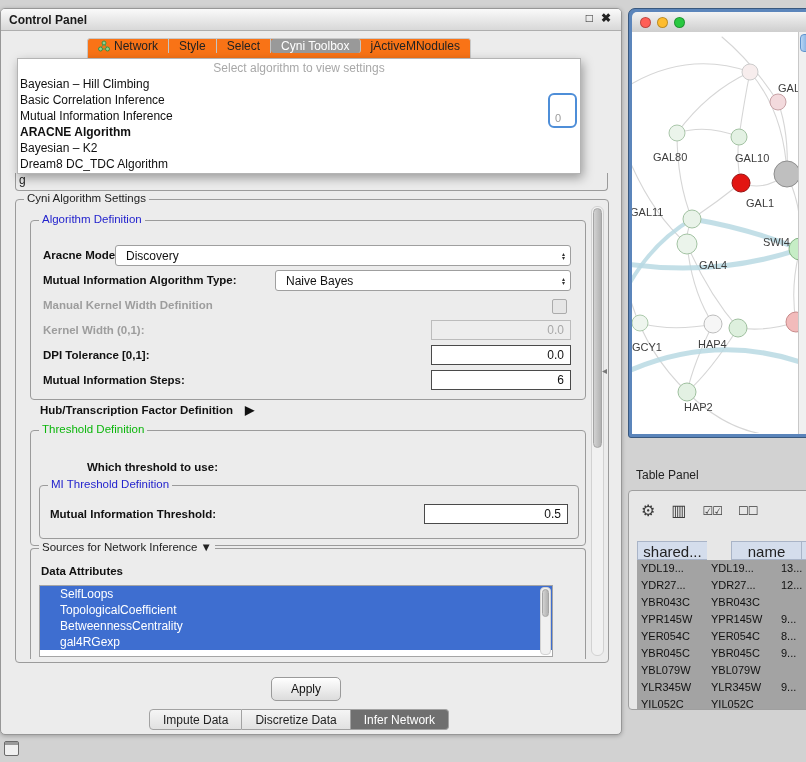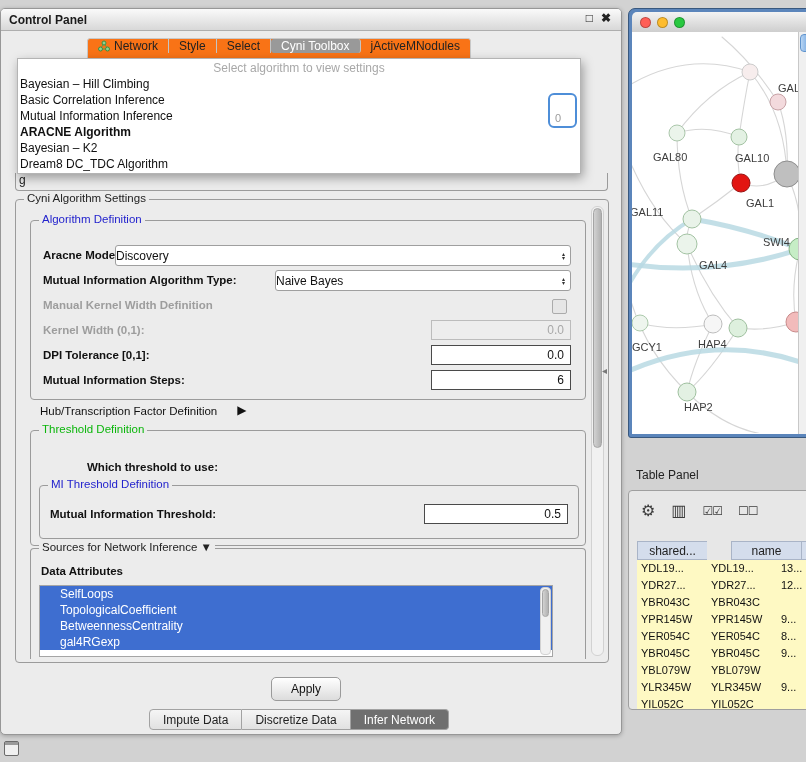--- a/index.html
+++ b/index.html
@@ -18,26 +18,26 @@
   .frag-spinner{position:absolute;width:29px;height:35px;background:#fff;border:2px solid #4e8ed8;border-radius:6px;z-index:30;font-size:11px;color:#9a9a9a;display:flex;align-items:flex-end;padding:0 0 2px 5px;box-sizing:border-box}
   .frag-fieldset{position:absolute;border:1px solid #9b9b9b;border-top:none;border-radius:0 0 4px 4px;z-index:1}
   .frag-g{position:absolute;font-size:12px;color:#222;z-index:2}
   .group{position:absolute;border:1px solid #9b9b9b;border-radius:4px}
   .group.noscroll-bottom{border-bottom:none;border-radius:4px 4px 0 0}
   .legend{position:absolute;top:-8px;left:8px;background:#ececec;padding:0 3px;font-size:11.5px;color:#222;white-space:nowrap}
   .legend.blue{color:#2323cd}
   .legend.green{color:#0cb60c}
   .flabel{position:absolute;font-size:11.5px;font-weight:700;color:#111;white-space:nowrap}
   .flabel.disabled{color:#9d9d9d}
-  .combo{position:absolute;height:21px;background:#fff;border:1px solid #9f9f9f;border-radius:3px;display:flex;align-items:center;font-size:12px;color:#111;box-sizing:border-box}
+  .combo{position:absolute;height:21px;background:#fff;border:1px solid #9f9f9f;border-radius:3px;display:flex;align-items:center;font-size:12px;color:#111;padding-left:10px;box-sizing:border-box}
   .combo .arrows{margin-left:auto;margin-right:5px;display:flex;flex-direction:column;font-size:6px;line-height:4px;color:#333}
   .field{position:absolute;height:20px;background:#fff;border:1px solid #4a4a4a;display:flex;align-items:center;justify-content:flex-end;padding-right:6px;font-size:12px;color:#111;box-sizing:border-box}
   .field.disabled{background:#ededed;border:1px solid #bcbcbc;color:#a8a8a8}
   .checkbox{position:absolute;width:13px;height:13px;background:#e6e6e6;border:1px solid #ababab;border-radius:2px}
-  .hub-row{position:absolute;font-size:11.5px;font-weight:400;color:#111;display:flex;align-items:flex-end;gap:20px}
+  .hub-row{position:absolute;font-size:11.5px;font-weight:700;color:#111;display:flex;align-items:center;gap:12px}
   .hub-row .tri{font-size:12px}
   .listbox{position:absolute;background:#fff;border:1px solid #a5a5a5;overflow:hidden}
   .listitem{height:16px;line-height:16px;font-size:12px;padding-left:20px;color:#111;white-space:nowrap}
   .listitem.selected{background:#3e6ed0;color:#fff}
   .vscroll{position:absolute;background:#f1f1f1;border:1px solid #d2d2d2;border-radius:6px}
   .vthumb{position:absolute;left:1px;right:1px;background:linear-gradient(90deg,#d2d2d2,#b2b2b2);border:1px solid #a5a5a5;border-radius:6px}
   .pushbtn{position:absolute;background:linear-gradient(#ffffff,#dcdcdc);border:1px solid #9a9a9a;border-radius:5px;font-size:12px;color:#111;display:flex;align-items:center;justify-content:center}
   .seg{position:absolute;display:flex;height:21px;font-size:12px}
   .segbtn{display:flex;align-items:center;padding:0 13px;border:1px solid #a2a2a2;border-left:none;background:linear-gradient(#f5f5f5,#e1e1e1);color:#222;white-space:nowrap}
   .segbtn:first-child{border-left:1px solid #a2a2a2;border-radius:4px 0 0 4px}
@@ -51,24 +51,24 @@
   #net-scroll{position:absolute;right:0;top:0;bottom:0;width:11px;background:#f0f0f0;border-left:1px solid #c8c8c8}
   #net-thumb{position:absolute;left:1px;top:2px;width:8px;height:16px;border-radius:4px;background:linear-gradient(90deg,#b9d6f4,#6fa3dd);border:1px solid #5f93cd}
   
   #table-title{position:absolute;left:628px;top:464px;width:178px;height:22px;font-size:12px;color:#222;line-height:22px;padding-left:8px}
   #table-window{position:absolute;left:628px;top:490px;width:192px;height:220px;background:#e7e7e7;border:1px solid #9f9f9f;border-radius:4px;overflow:hidden;box-sizing:border-box}
   #table-toolbar{position:absolute;left:12px;top:10px;display:flex;align-items:center;gap:16px;font-size:16px;color:#3c3c3c}
   #table-toolbar .tool{cursor:default}
   #table-toolbar .pair{font-size:12px;letter-spacing:-1px}
   #grid{position:absolute;left:8px;top:50px}
   .thead{display:flex}
-  .th{height:19px;line-height:19px;background:#d4ddec;border:1px solid #a9b4c7;border-right:none;font-size:12px;color:#222;text-align:center;white-space:nowrap;overflow:hidden;box-sizing:border-box}
+  .th{height:19px;line-height:19px;background:#d4ddec;border:1px solid #a9b4c7;border-right:none;font-size:15px;color:#222;text-align:center;white-space:nowrap;overflow:hidden;box-sizing:border-box}
   .th:last-child{border-right:1px solid #a9b4c7}
   .tr{display:flex}
-  .td{height:17px;line-height:17px;font-size:11px;background:#fef9c3;color:#111;padding-left:4px;white-space:nowrap;overflow:hidden;box-sizing:border-box}
+  .td{height:17px;line-height:17px;font-size:11px;background:#a3a3a3;color:#111;padding-left:4px;white-space:nowrap;overflow:hidden;box-sizing:border-box}
   #min-icon{position:absolute;left:4px;top:741px;width:13px;height:13px;border:1px solid #6a6a6a;background:#f0f0f0;border-radius:2px}
   #min-icon::before{content:"";display:block;height:3px;background:#9a9a9a}
   #collapse-handle{position:absolute;left:602px;top:365px;font-size:10px;color:#777}
 </style>
 </head>
 <body>
 
 <div class="window" id="control-panel" style="left:0;top:8px;width:620px;height:725px">
   <div class="titlebar">
     <span>Control Panel</span>

